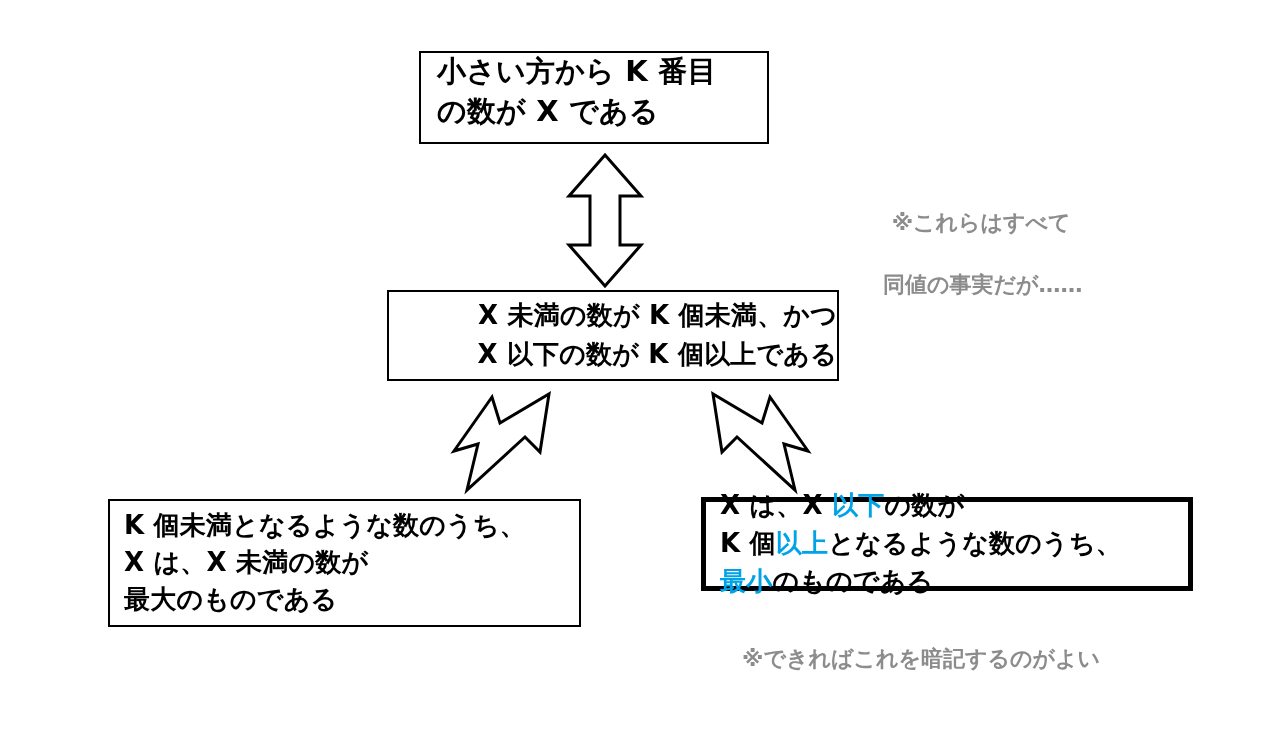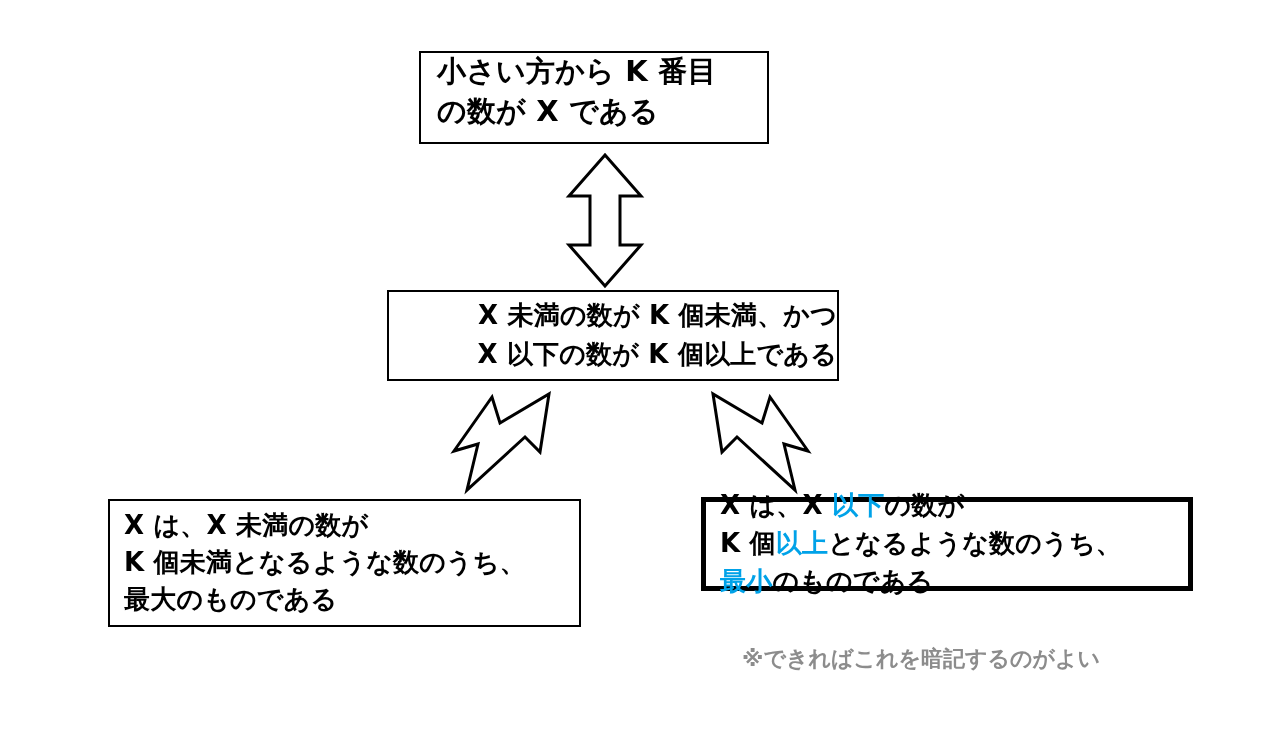--- a/index.html
+++ b/index.html
@@ -146,27 +146,31 @@
 
   <svg class="arrow-svg" id="arrow-diag-left" width="118" height="105" viewBox="0 0 118 105">
     <polygon points="112,4 103,62 88,47 30,100 41,54 17,61 55,7 63,33"></polygon>
   </svg>
 
   <svg class="arrow-svg" id="arrow-diag-right" width="118" height="105" viewBox="0 0 118 105">
     <polygon points="6,4 15,62 30,47 88,100 77,54 101,61 63,7 55,33"></polygon>
   </svg>
 
   <div class="box" id="box-left">
+    <div class="line">K 個未満となるような数のうち、</div>
     <div class="line">X は、X 未満の数が</div>
-    <div class="line">K 個未満となるような数のうち、</div>
     <div class="line">最大のものである</div>
   </div>
 
   <div class="box" id="box-right">
     <div class="line"><span>X は、X </span><span class="hl">以下</span><span>の数が</span></div>
     <div class="line"><span>K 個</span><span class="hl">以上</span><span>となるような数のうち、</span></div>
     <div class="line"><span class="hl">最小</span><span>のものである</span></div>
   </div>
 
+  <div class="note" id="note-equiv">
+    <span>※これらはすべて</span>
+    <span class="indent">同値の事実だが……</span>
+  </div>
 
   <div class="note" id="note-memorize">※できればこれを暗記するのがよい</div>
 
 </div>
 
 </body></html>

